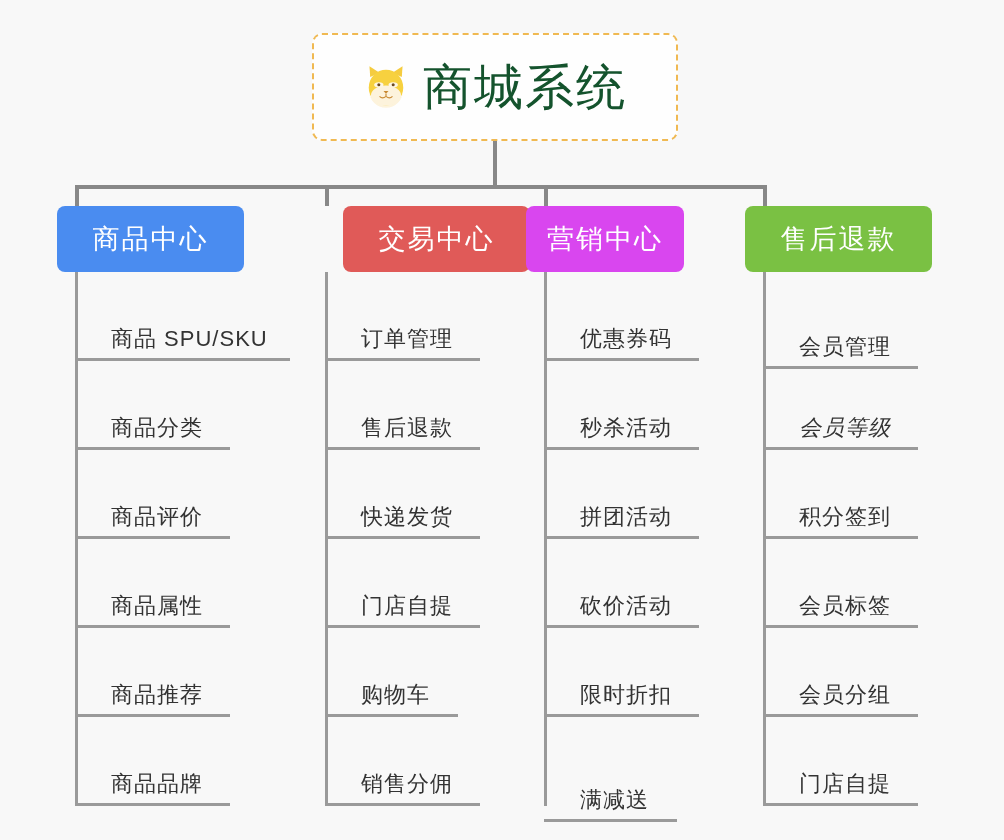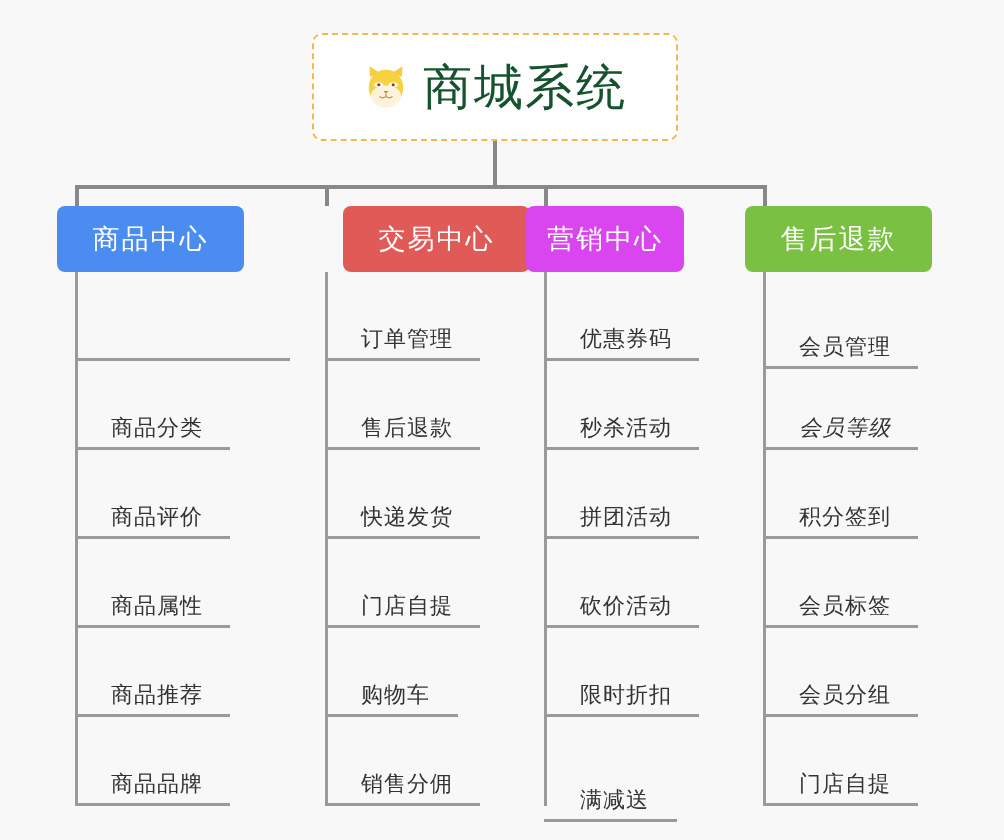--- a/index.html
+++ b/index.html
@@ -149,20 +149,21 @@
       <div class="conn conn-v" style="left: 763px; top: 185px; height: 21px;"></div>
     </div>
 
   <div id="branches">
       <div class="cat-box" style="left: 57px; top: 206px; width: 187px; background: rgb(74, 140, 240);">
         <span>商品中心</span>
       </div>
       <div class="branch-col" style="left: 75px; top: 272px; height: 534px;">
         <div class="spine" style="height: 534px;"></div>
         <div class="leaf" style="top: 0px; width: 215px;">
+          <span class="leaf-text">商品 SPU/SKU</span>
           <div class="leaf-underline" style="width: 215px;"></div>
         </div>
         <div class="leaf" style="top: 89px; width: 155px;">
           <span class="leaf-text">商品分类</span>
           <div class="leaf-underline" style="width: 155px;"></div>
         </div>
         <div class="leaf" style="top: 178px; width: 155px;">
           <span class="leaf-text">商品评价</span>
           <div class="leaf-underline" style="width: 155px;"></div>
         </div>

